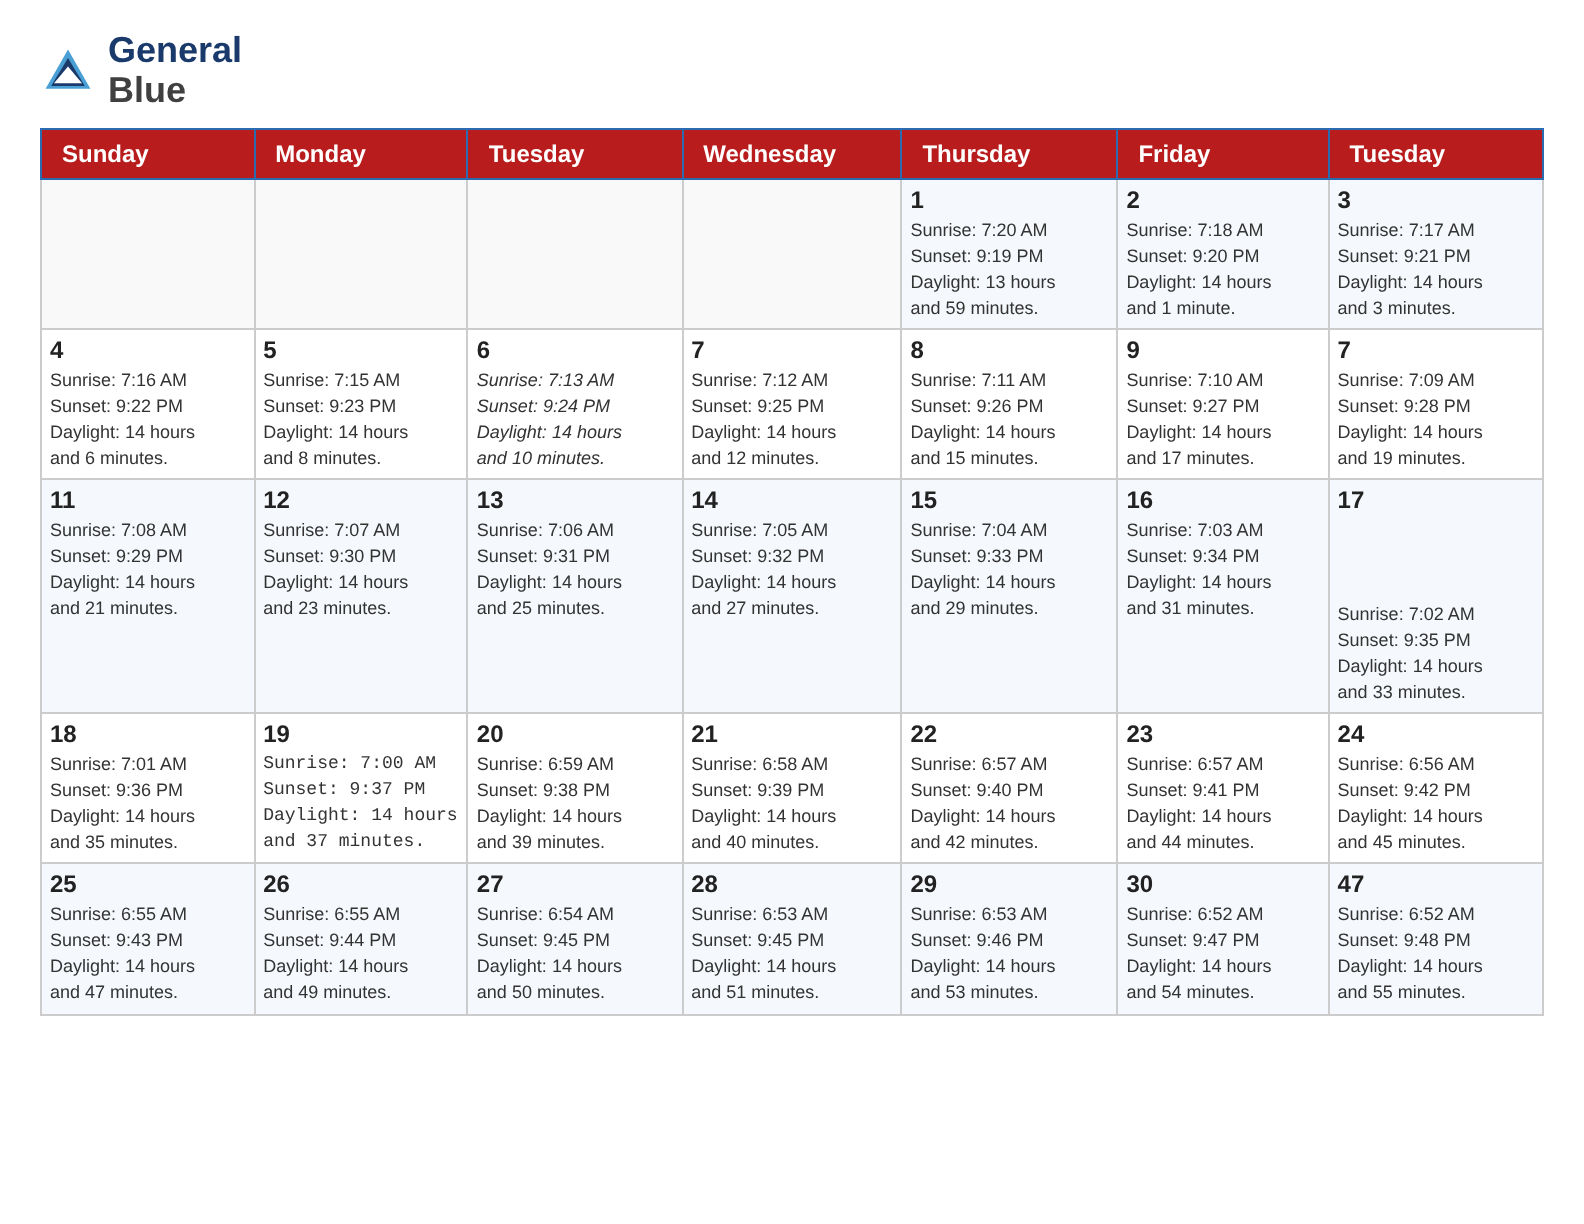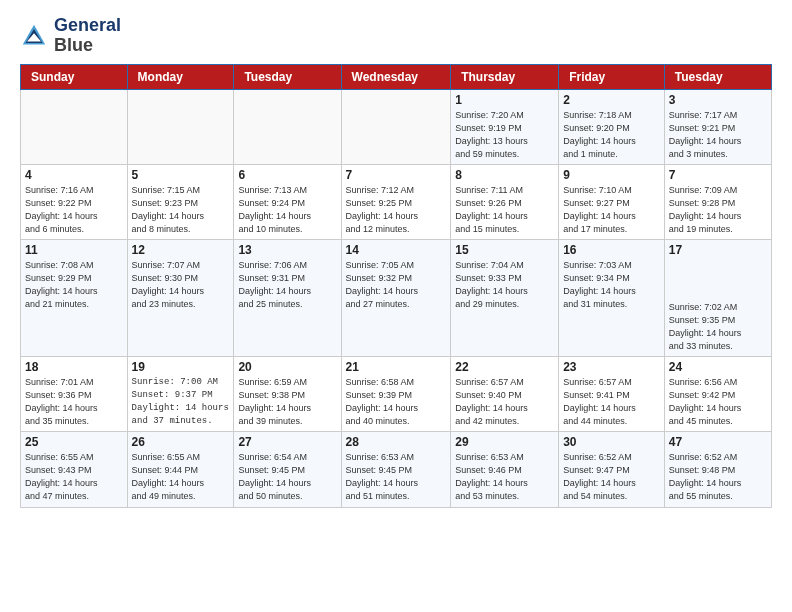--- a/index.html
+++ b/index.html
@@ -167,21 +167,21 @@
           </td>
           <td>
             <span class="day-num">5</span>
             <div class="day-info" style="white-space: pre-line;">Sunrise: 7:15 AM
 Sunset: 9:23 PM
 Daylight: 14 hours
 and 8 minutes.</div>
           </td>
           <td>
             <span class="day-num">6</span>
-            <div class="day-info" style="white-space: pre-line;">Sunrise: 7:13 AM
+            <div class="day-info" style="white-space: pre-line; font-style: italic;">Sunrise: 7:13 AM
 Sunset: 9:24 PM
 Daylight: 14 hours
 and 10 minutes.</div>
           </td>
           <td>
             <span class="day-num">7</span>
             <div class="day-info" style="white-space: pre-line;">Sunrise: 7:12 AM
 Sunset: 9:25 PM
 Daylight: 14 hours
 and 12 minutes.</div>

